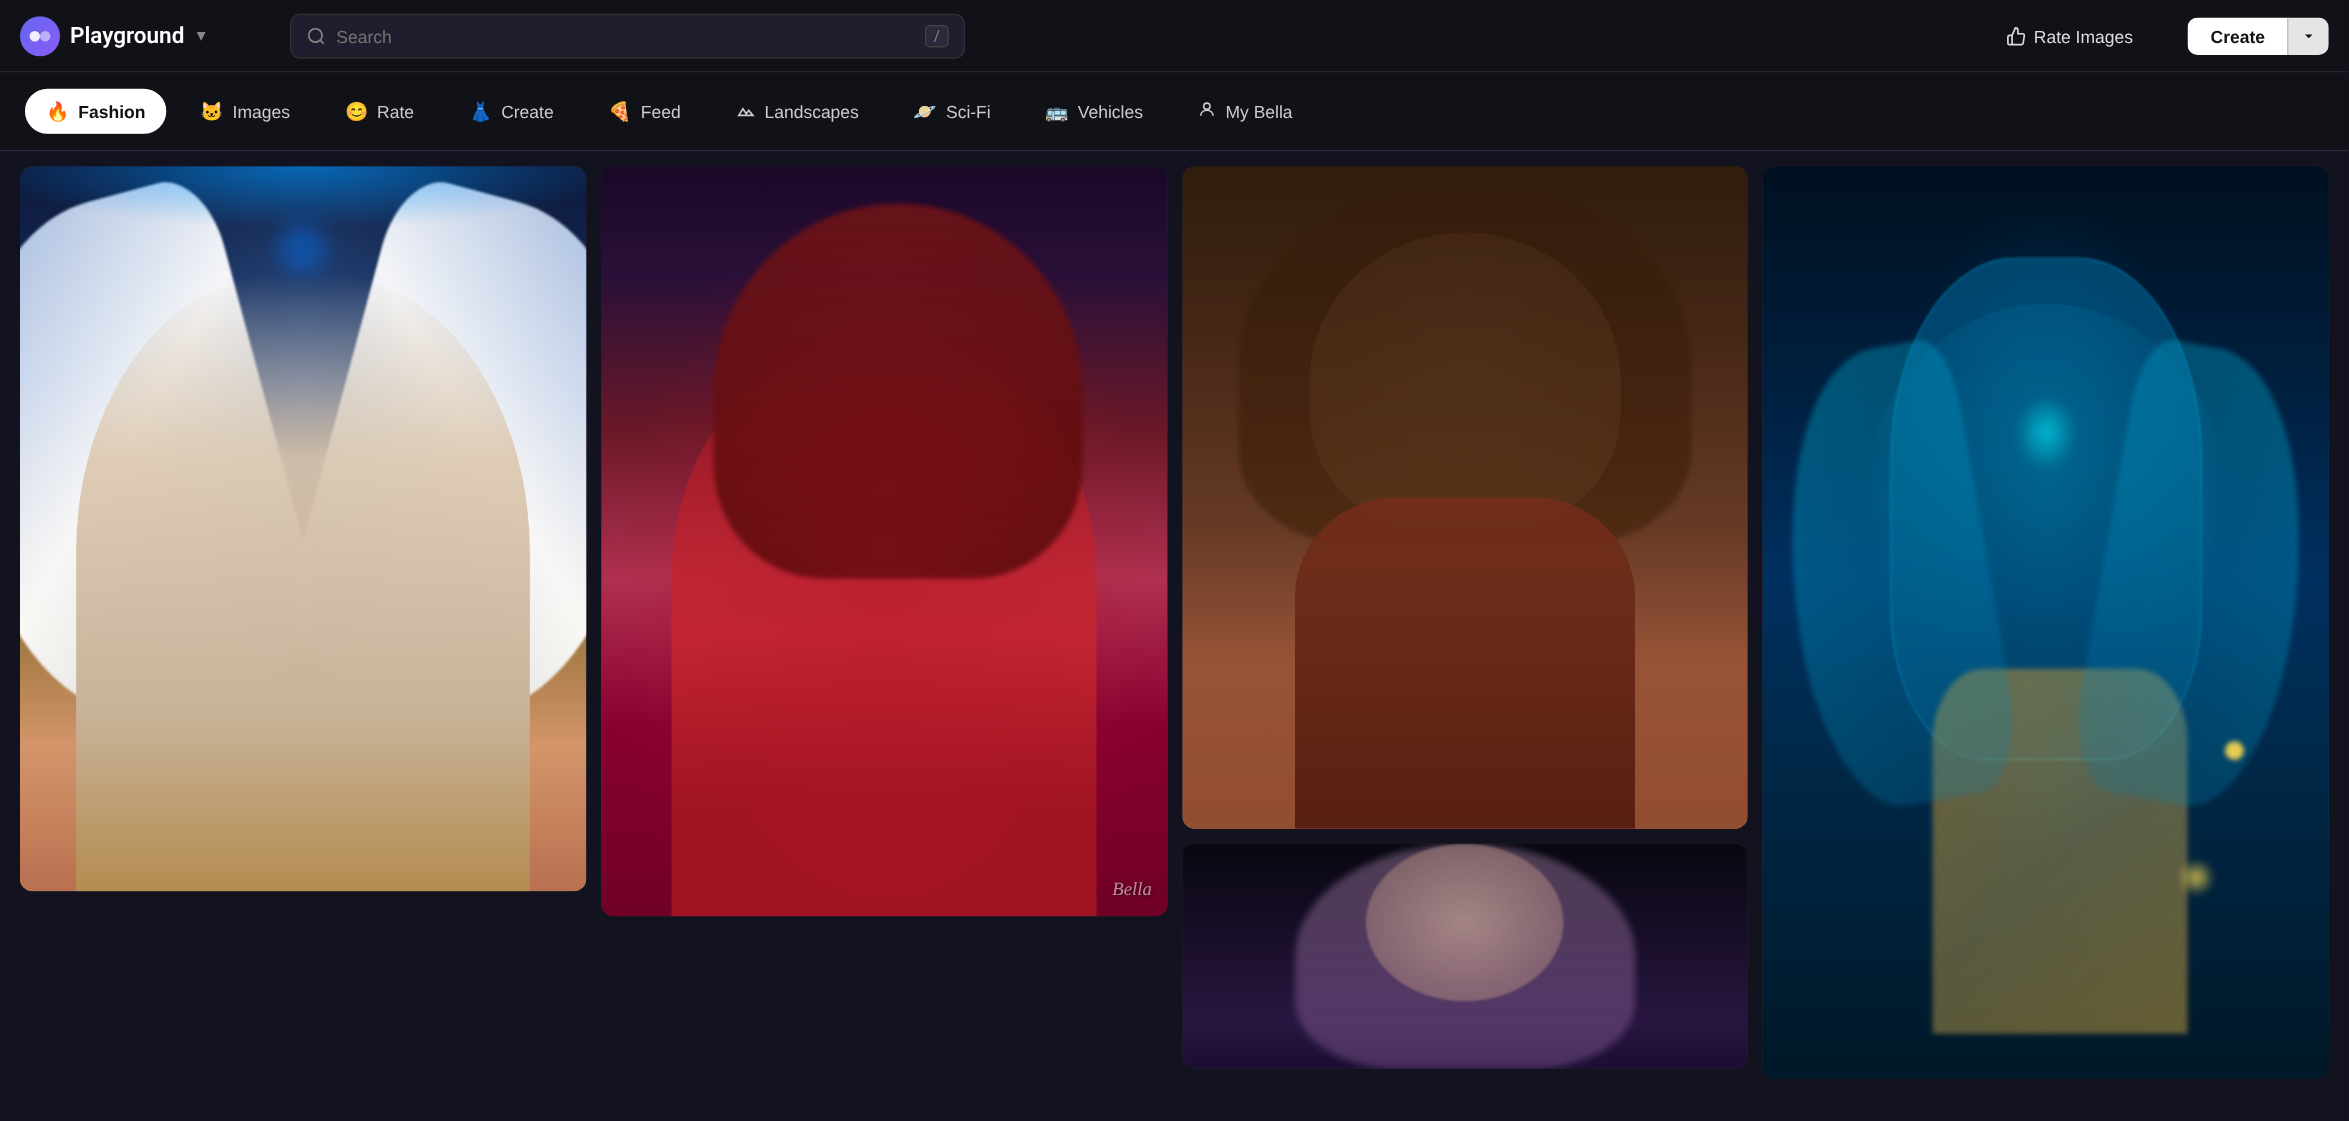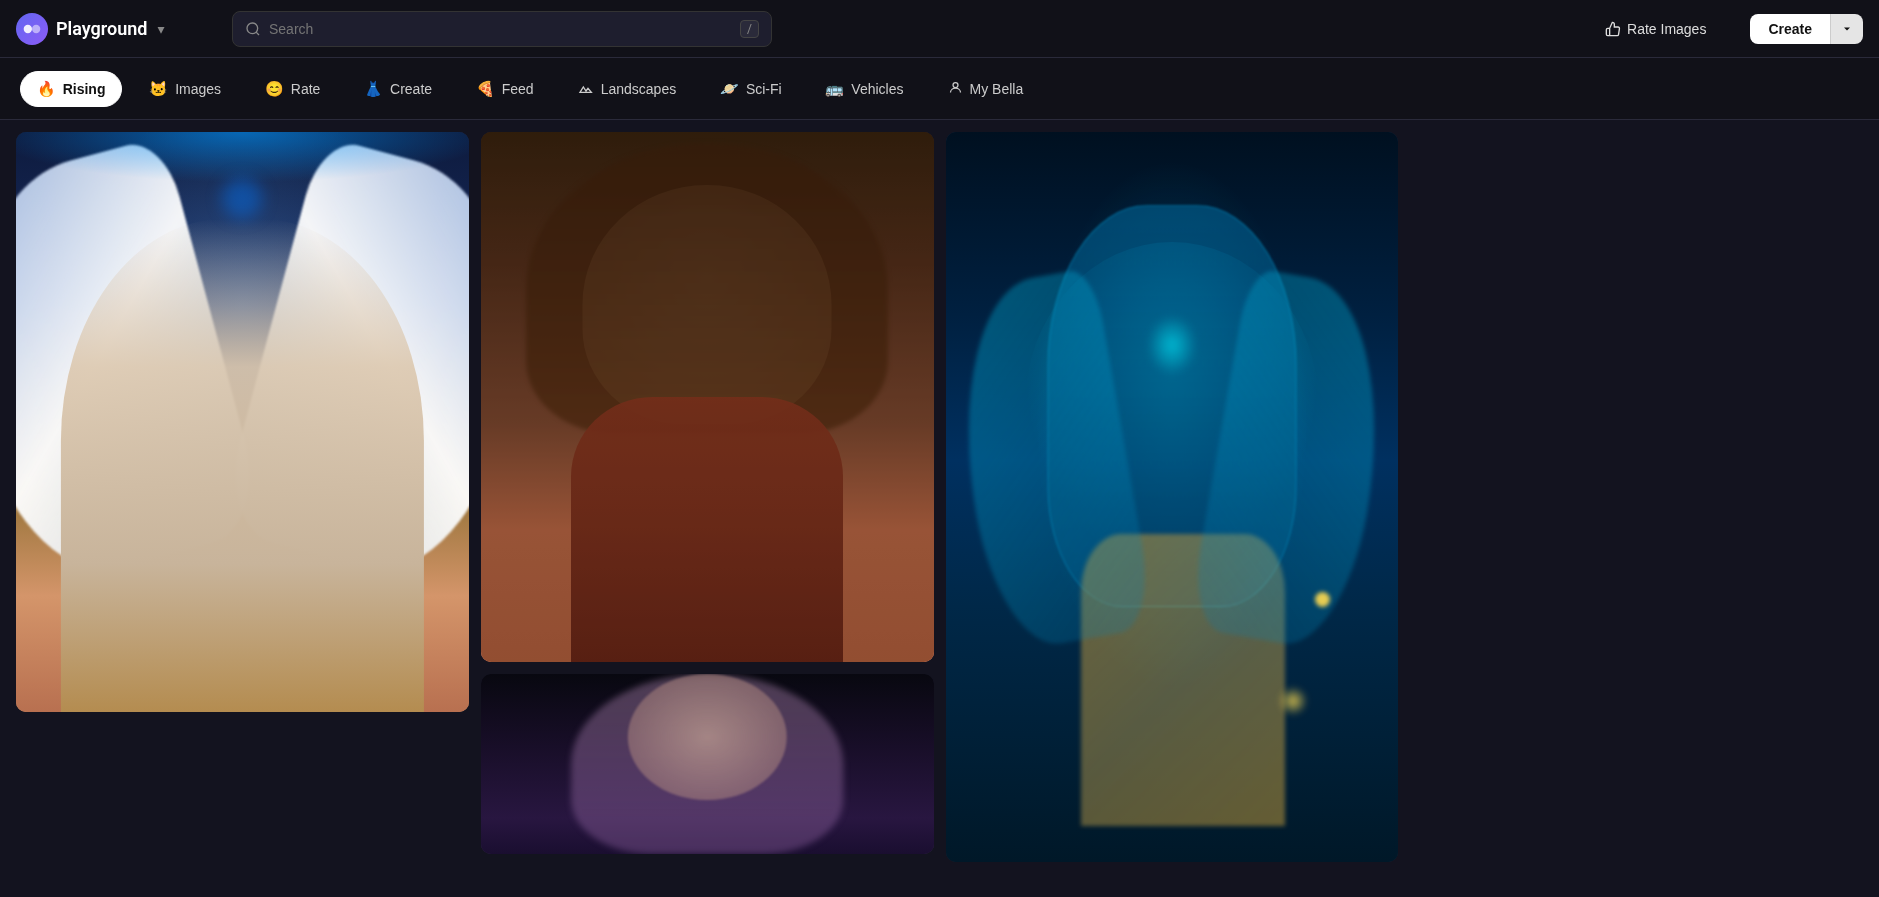--- a/index.html
+++ b/index.html
@@ -375,21 +375,21 @@
           <path d="M6 9l6 6 6-6"></path>
         </svg>
       </button>
     </div>
   </div>
 </header>
 
 <nav class="nav-tabs">
   <button class="tab-item active">
     <span class="tab-icon">🔥</span>
-    <span>Rising</span>
+    <span>Fashion</span>
   </button>
   <button class="tab-item">
     <span class="tab-icon">🐱</span>
     <span>Images</span>
   </button>
   <button class="tab-item">
     <span class="tab-icon">😊</span>
     <span>Rate</span>
   </button>
   <button class="tab-item">
@@ -438,20 +438,34 @@
           <div class="figure-angel"></div>
 
           <div style="position:absolute;top:0;left:0;right:0;height:120px;background:radial-gradient(ellipse 80% 60% at 50% 0%, rgba(0,150,255,0.6) 0%, transparent 70%);"></div>
 
           <div style="position:absolute;top:8%;left:50%;transform:translateX(-50%);width:40px;height:40px;background:rgba(0,120,255,0.4);border-radius:50%;filter:blur(8px);"></div>
         </div>
         <div class="image-overlay"></div>
       </div>
     </div>
 
+    <div class="image-col">
+      <div class="image-card">
+        <div class="img-red-woman image-placeholder">
+
+          <div style="position:absolute;bottom:0;left:50%;transform:translateX(-50%);width:75%;height:75%;background:linear-gradient(180deg, rgba(150,20,30,0) 0%, rgba(180,30,40,0.7) 20%, rgba(200,40,50,0.9) 50%, rgba(160,20,35,1) 80%);border-radius:40% 40% 0 0;"></div>
+
+          <div style="position:absolute;top:5%;left:20%;width:65%;height:50%;background:linear-gradient(180deg, rgba(120,20,20,0.8), rgba(80,10,10,0.9));border-radius:50% 50% 30% 30%;filter:blur(2px);"></div>
+
+          <div style="position:absolute;inset:0;background:radial-gradient(ellipse 70% 80% at 50% 60%, rgba(180,20,40,0.3) 0%, transparent 70%);"></div>
+          <span class="watermark">Bella</span>
+        </div>
+        <div class="image-overlay"></div>
+      </div>
+    </div>
 
     <div class="image-col">
       <div class="image-card">
         <div class="img-portrait image-placeholder">
 
           <div style="position:absolute;top:10%;left:50%;transform:translateX(-50%);width:55%;height:45%;background:radial-gradient(ellipse at 50% 40%, rgba(210,170,130,0.95), rgba(180,130,90,0.8));border-radius:50% 50% 40% 40%;"></div>
 
           <div style="position:absolute;top:2%;left:10%;width:80%;height:55%;background:linear-gradient(180deg, rgba(50,25,10,0.9), rgba(80,40,15,0.8));border-radius:60% 60% 30% 30%;filter:blur(2px);z-index:0;"></div>
 
           <div style="position:absolute;bottom:0;left:20%;width:60%;height:50%;background:linear-gradient(180deg, rgba(140,50,30,0.9), rgba(100,30,20,1));border-radius:30% 30% 0 0;"></div>

